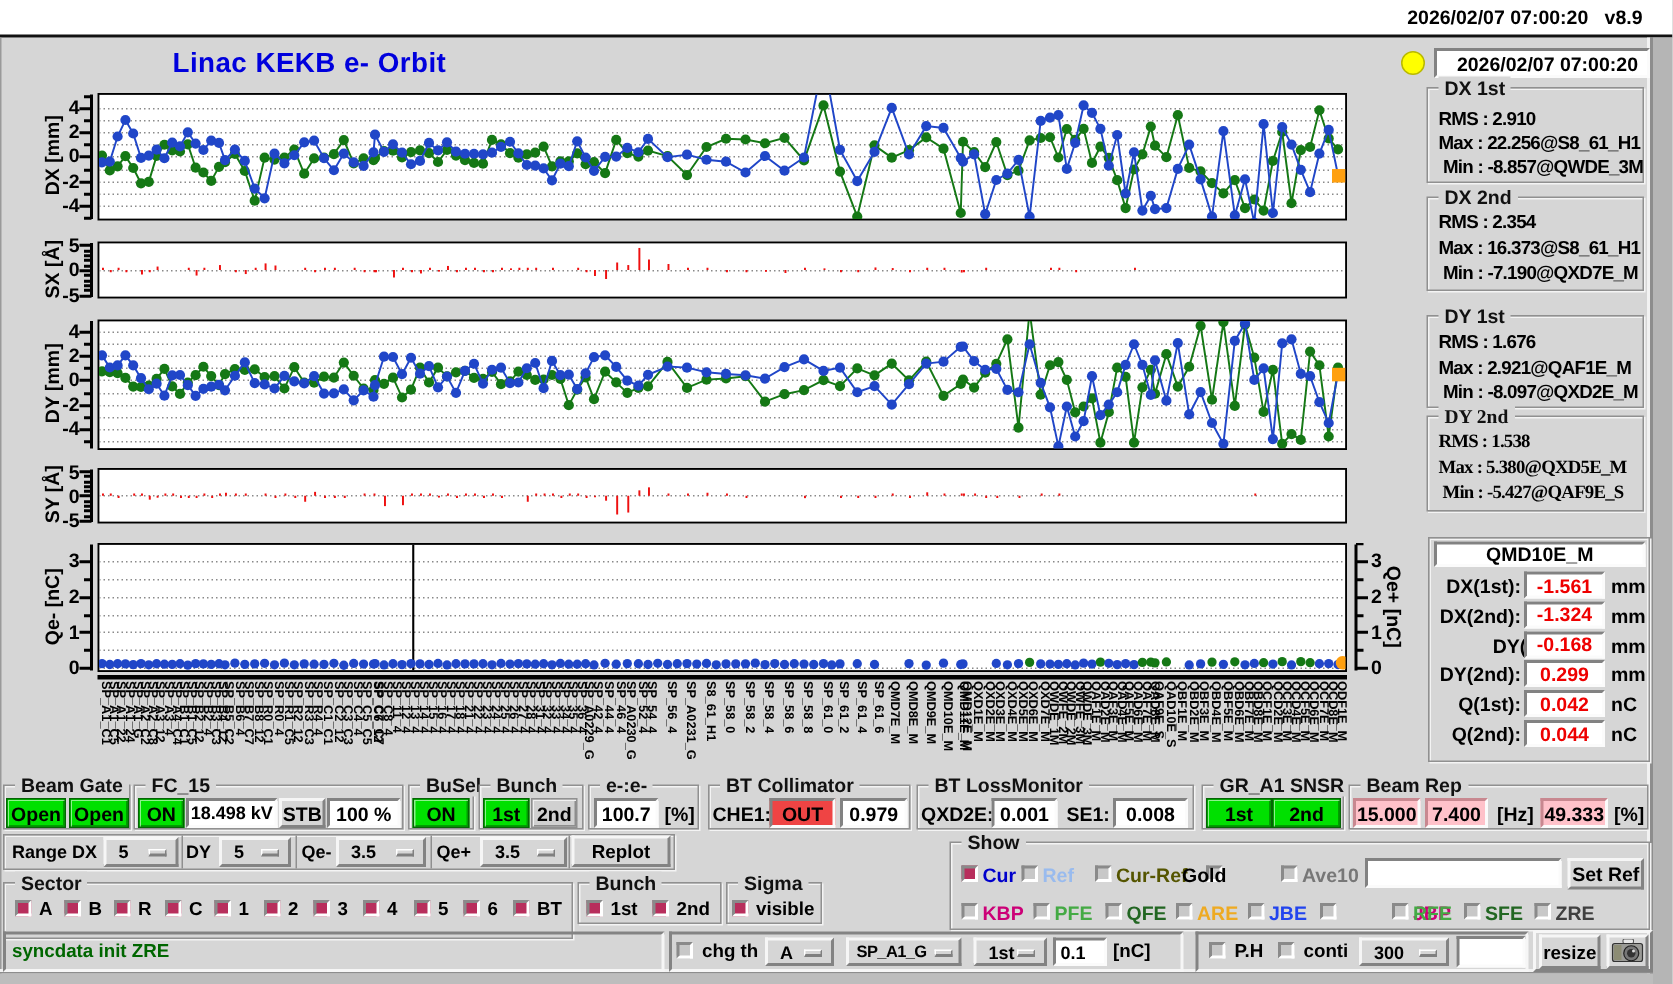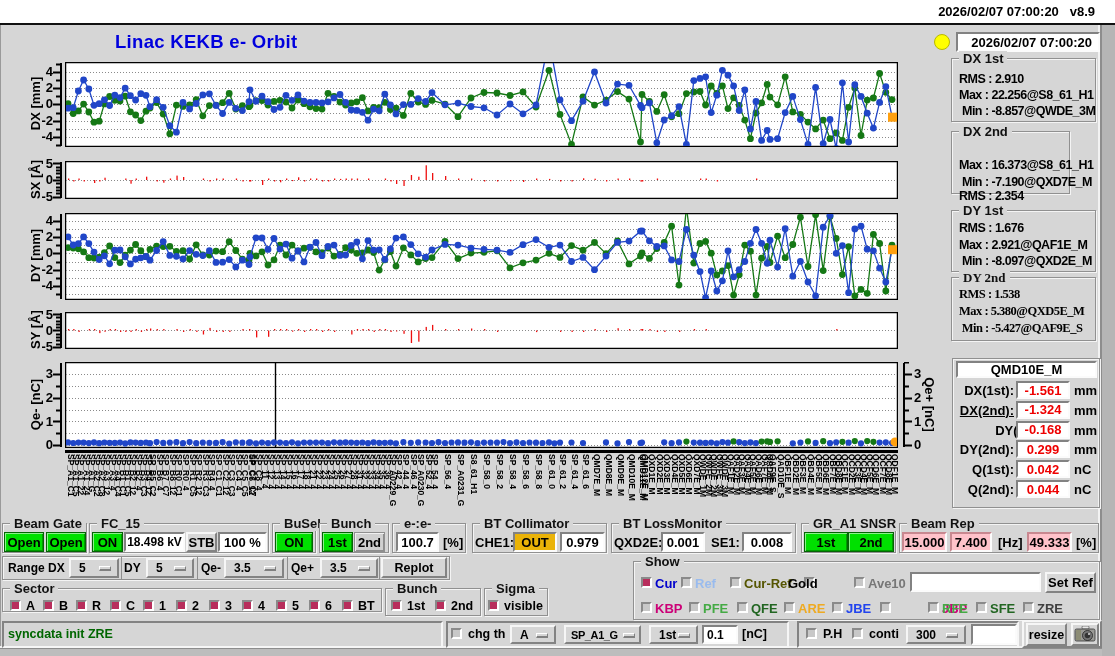--- a/index.html
+++ b/index.html
@@ -5,21 +5,21 @@
 body{font-family:"Liberation Sans",sans-serif;background:#d6d6d6;position:relative;}
 .abs{position:absolute;}
 .b{font-weight:bold;}
 .fs{position:absolute;border:1px solid #909090;box-shadow:inset 1px 1px 0 #f4f4f4, 1px 1px 0 #f4f4f4;}
 .fsl{position:absolute;top:-8px;left:7px;background:#d6d6d6;padding:0 4px;font-weight:bold;font-size:13px;line-height:15px;white-space:nowrap;color:#111;}
 .btn{position:absolute;border:1px solid #046404;box-shadow:inset 1px 1px 0 rgba(255,255,255,.55), inset -1px -1px 0 rgba(0,90,0,.5);display:flex;align-items:center;justify-content:center;font-weight:bold;font-size:13px;color:#000;}
 .grn{background:#00e000;}
 .gry{background:#d0d0d0;border-color:#909090;box-shadow:inset 1px 1px 0 #f0f0f0, inset -1px -1px 0 #8d8d8d;}
 .raised{position:absolute;background:#d6d6d6;border-top:2px solid #f6f6f6;border-left:2px solid #f6f6f6;border-bottom:2px solid #838383;border-right:2px solid #838383;display:flex;align-items:center;font-weight:bold;font-size:13px;color:#000;}
 .sunk{position:absolute;background:#fff;border-top:2px solid #828282;border-left:2px solid #828282;border-bottom:2px solid #fbfbfb;border-right:2px solid #fbfbfb;display:flex;align-items:center;font-weight:bold;font-size:13px;color:#000;white-space:nowrap;}
-.sunkg{background:#eab308;}
+.sunkg{background:#ef4444;}
 .pink{background:#ffc2ca;border-top-color:#c88890;border-left-color:#c88890;}
 .cb{position:absolute;width:11px;height:11px;border-top:2px solid #8a8a8a;border-left:2px solid #8a8a8a;border-bottom:2px solid #fff;border-right:2px solid #fff;}
 .lbl{position:absolute;font-weight:bold;font-size:13px;white-space:nowrap;color:#000;}
 .dd{position:absolute;background:#d6d6d6;border-top:2px solid #f6f6f6;border-left:2px solid #f6f6f6;border-bottom:2px solid #838383;border-right:2px solid #838383;font-weight:bold;font-size:12px;color:#000;white-space:nowrap;}
 .dd span{position:absolute;left:8px;top:50%;transform:translateY(-50%);}
 .dd i{position:absolute;right:6px;top:50%;margin-top:-2px;width:12px;height:5px;background:#d6d6d6;border-top:1px solid #fff;border-left:1px solid #fff;border-bottom:2px solid #808080;border-right:1px solid #808080;}
 .vtext{position:absolute;font-weight:bold;font-size:13px;white-space:nowrap;transform:rotate(-90deg);transform-origin:center;color:#000;}
 </style></head><body>
 
 <div class="abs" style="left:0;top:0;width:1115px;height:25px;background:#fff;border-bottom:2px solid #111;"></div>
@@ -1103,44 +1103,44 @@
     <text x="892" y="454" transform="rotate(90 892 454)" font-size="8.5" font-family="Liberation Sans" font-weight="bold" fill="#000">QDF1E_M</text>
   </svg>
 <div class="abs" style="left:934px;top:34px;width:16px;height:16px;border-radius:50%;background:#ffff00;border:1px solid #b9b900;"></div>
 <div class="sunk" style="left:956px;top:32px;width:144px;height:20px;justify-content:flex-end;padding-right:6px;font-size:13px;">2026/02/07 07:00:20</div>
 <div class="fs" style="left:951px;top:58px;width:145px;height:64px;">
     <div class="fsl">DX 1st</div>
     <div class="abs b" style="left:7px;top:13px;font-size:12.5px;letter-spacing:-0.5px;white-space:nowrap;">RMS :  2.910</div>
     <div class="abs b" style="left:7px;top:29px;font-size:12.5px;letter-spacing:-0.5px;white-space:nowrap;">Max :  22.256@S8_61_H1</div>
     <div class="abs b" style="left:7px;top:45px;font-size:12.5px;letter-spacing:-0.5px;white-space:nowrap;">&nbsp;Min :  -8.857@QWDE_3M</div>
   </div>
-<div class="fs" style="left:951px;top:131px;width:119px;height:63px;">
+<div class="fs" style="left:951px;top:131px;width:145px;height:63px;">
     <div class="fsl">DX 2nd</div>
-    <div class="abs b" style="left:7px;top:9px;font-size:12.5px;letter-spacing:-0.5px;white-space:nowrap;margin-top:48px;">RMS :  2.354</div>
+    <div class="abs b" style="left:7px;top:9px;font-size:12.5px;letter-spacing:-0.5px;white-space:nowrap;">RMS :  2.354</div>
     <div class="abs b" style="left:7px;top:26px;font-size:12.5px;letter-spacing:-0.5px;white-space:nowrap;">Max :  16.373@S8_61_H1</div>
     <div class="abs b" style="left:7px;top:43px;font-size:12.5px;letter-spacing:-0.5px;white-space:nowrap;">&nbsp;Min :  -7.190@QXD7E_M</div>
   </div>
 <div class="fs" style="left:951px;top:210px;width:145px;height:62px;">
     <div class="fsl">DY 1st</div>
     <div class="abs b" style="left:7px;top:10px;font-size:12.5px;letter-spacing:-0.5px;white-space:nowrap;">RMS :  1.676</div>
     <div class="abs b" style="left:7px;top:26.5px;font-size:12.5px;letter-spacing:-0.5px;white-space:nowrap;">Max :  2.921@QAF1E_M</div>
     <div class="abs b" style="left:7px;top:43.0px;font-size:12.5px;letter-spacing:-0.5px;white-space:nowrap;">&nbsp;Min :  -8.097@QXD2E_M</div>
   </div>
 <div class="fs" style="left:951px;top:277px;width:145px;height:64px;font-family:Liberation Serif, serif;">
     <div class="fsl">DY 2nd</div>
     <div class="abs b" style="left:7px;top:9px;font-size:12.5px;letter-spacing:-0.5px;white-space:nowrap;">RMS :  1.538</div>
     <div class="abs b" style="left:7px;top:26px;font-size:12.5px;letter-spacing:-0.5px;white-space:nowrap;">Max :  5.380@QXD5E_M</div>
     <div class="abs b" style="left:7px;top:43px;font-size:12.5px;letter-spacing:-0.5px;white-space:nowrap;">&nbsp;Min :  -5.427@QAF9E_S</div>
   </div>
 <div class="fs" style="left:952px;top:358px;width:148px;height:150px;"></div>
 <div class="sunk" style="left:956px;top:361px;width:141px;height:17px;justify-content:center;font-size:13px;">QMD10E_M</div>
 <div class="abs b" style="left:952px;top:383px;width:62px;text-align:right;font-size:13px;">DX(1st):</div>
 <div class="sunk" style="left:1016px;top:381px;width:54px;height:18px;justify-content:center;color:#ee0000;font-size:13px;">-1.561</div>
 <div class="abs b" style="left:1074px;top:383px;font-size:13px;">mm</div>
-<div class="abs b" style="left:952px;top:402.8px;width:62px;text-align:right;font-size:13px;text-decoration:underline;">DX(2nd):</div>
+<div class="abs b" style="left:952px;top:402.8px;width:62px;text-align:right;font-size:13px;">DX(2nd):</div>
 <div class="sunk" style="left:1016px;top:400.8px;width:54px;height:18px;justify-content:center;color:#ee0000;font-size:13px;">-1.324</div>
 <div class="abs b" style="left:1074px;top:402.8px;font-size:13px;">mm</div>
 <div class="abs b" style="left:952px;top:422.6px;width:62px;text-align:right;font-size:13px;margin-left:31px;">DY(1st):</div>
 <div class="sunk" style="left:1016px;top:420.6px;width:54px;height:18px;justify-content:center;color:#ee0000;font-size:13px;">-0.168</div>
 <div class="abs b" style="left:1074px;top:422.6px;font-size:13px;">mm</div>
 <div class="abs b" style="left:952px;top:442.40000000000003px;width:62px;text-align:right;font-size:13px;">DY(2nd):</div>
 <div class="sunk" style="left:1016px;top:440.40000000000003px;width:54px;height:18px;justify-content:center;color:#ee0000;font-size:13px;">0.299</div>
 <div class="abs b" style="left:1074px;top:442.40000000000003px;font-size:13px;">mm</div>
 <div class="abs b" style="left:952px;top:462.20000000000005px;width:62px;text-align:right;font-size:13px;">Q(1st):</div>
 <div class="sunk" style="left:1016px;top:460.20000000000005px;width:54px;height:18px;justify-content:center;color:#ee0000;font-size:13px;">0.042</div>
@@ -1220,21 +1220,21 @@
     <i></i>
   </div>
 <div class="abs" style="left:287px;top:557px;width:1px;height:22px;background:#8f8f8f;"></div>
 <div class="lbl" style="left:291px;top:561px;font-size:12px;">Qe+</div>
 <div class="dd" style="left:320px;top:558px;width:58px;height:20px;">
     <span>3.5</span>
     <i></i>
   </div>
 <div class="abs" style="left:379px;top:557px;width:1px;height:22px;background:#8f8f8f;"></div>
 <div class="raised" style="left:381px;top:557px;width:66px;height:21px;justify-content:center;font-size:12.5px;">Replot</div>
-<div class="fs" style="left:2px;top:588px;width:380px;height:24px;">
+<div class="fs" style="left:2px;top:588px;width:380px;height:38px;">
     <div class="fsl">Sector</div>
   </div>
 <div class="cb" style="left:10px;top:600px;background:#b82e5c;"></div>
 <div class="lbl" style="left:26px;top:599px;font-size:12.5px;">A</div>
 <div class="cb" style="left:43px;top:600px;background:#b82e5c;"></div>
 <div class="lbl" style="left:59px;top:599px;font-size:12.5px;">B</div>
 <div class="cb" style="left:76px;top:600px;background:#b82e5c;"></div>
 <div class="lbl" style="left:92px;top:599px;font-size:12.5px;">R</div>
 <div class="cb" style="left:110px;top:600px;background:#b82e5c;"></div>
 <div class="lbl" style="left:126px;top:599px;font-size:12.5px;">C</div>

